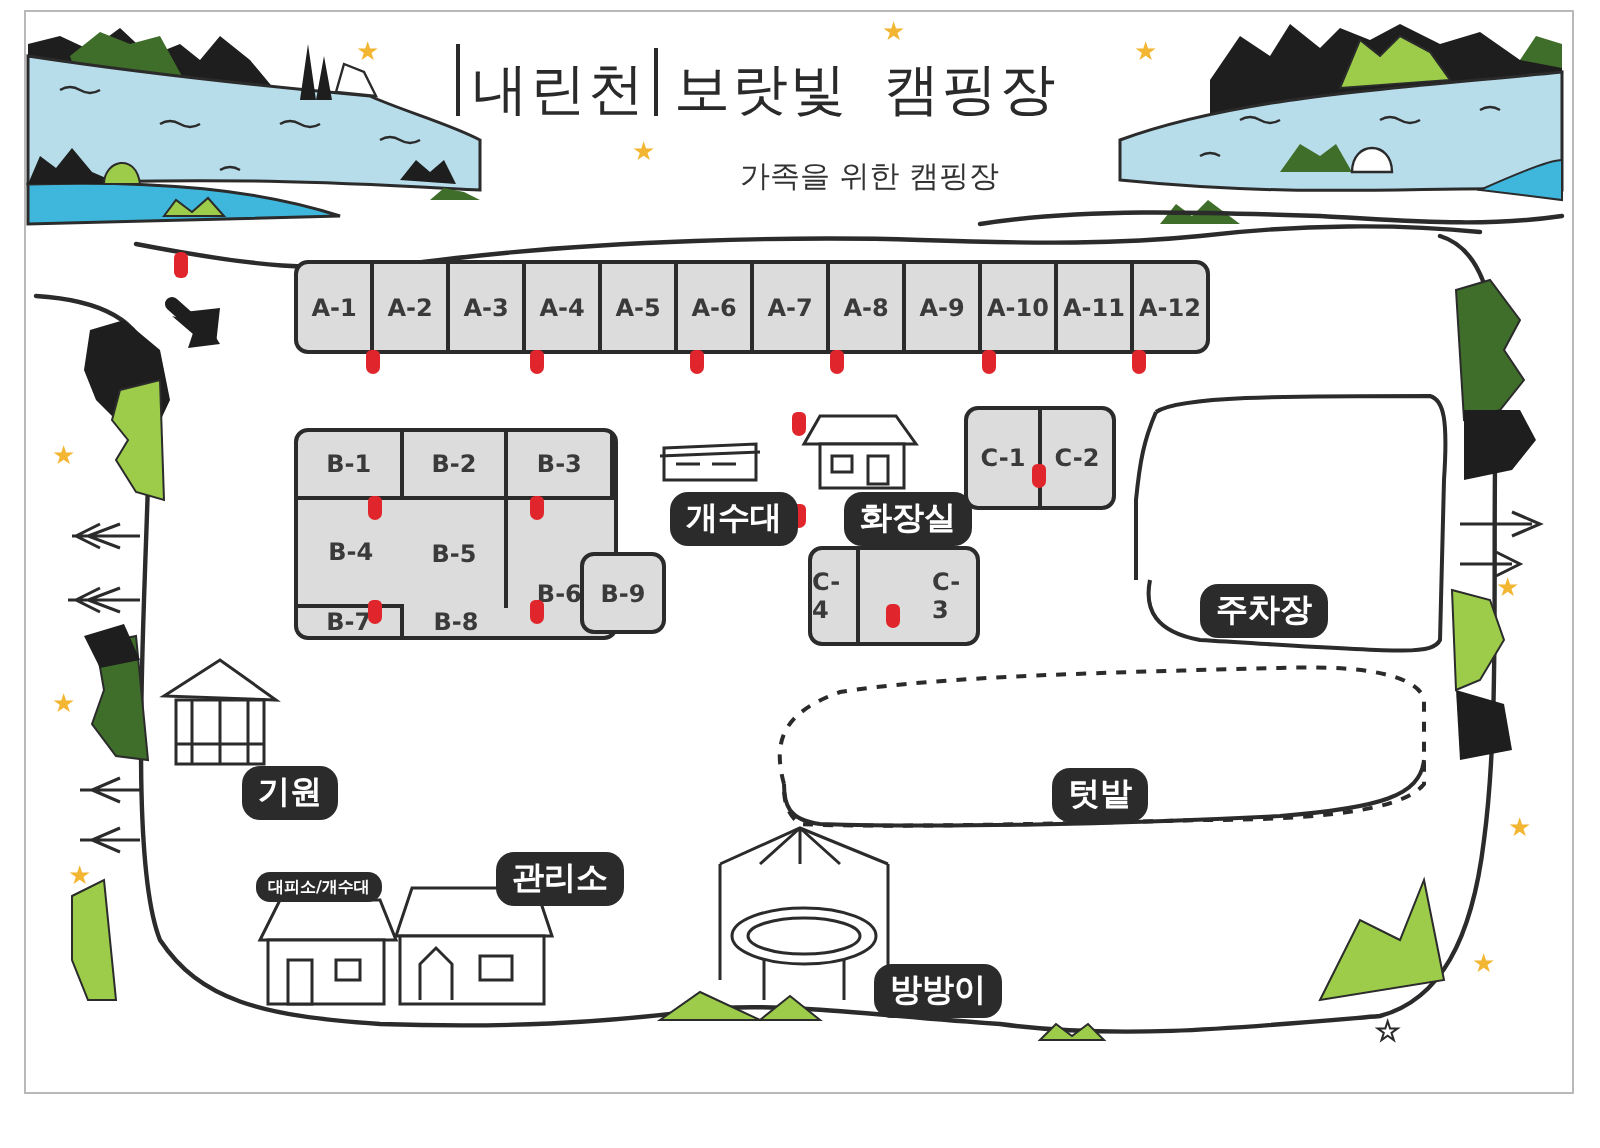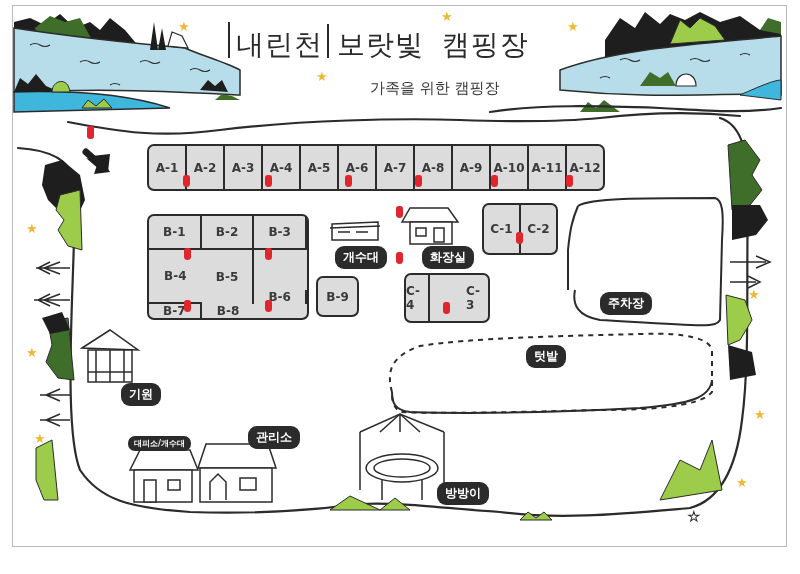--- a/index.html
+++ b/index.html
@@ -8,21 +8,21 @@
   .scene { position:absolute; left:0; top:0; width:800px; height:574px; }
   .title { position:absolute; left:228px; top:22px; font-family:Liberation Mono, monospace; font-size:28px; color:#2a2a2a; letter-spacing:1px; white-space:nowrap; }
   .title .bar { display:inline-block; width:2px; height:36px; background:#2a2a2a; vertical-align:-4px; margin:0 6px 0 0; }
   .title .bar2 { display:inline-block; width:2px; height:34px; background:#2a2a2a; vertical-align:-4px; margin:0 8px 0 4px; }
   .subtitle { position:absolute; left:328px; top:79px; font-size:15px; color:#333; white-space:nowrap;margin-left:42px; }
   .lot { position:absolute; display:flex; background:#dcdcdc; border:2px solid #2b2b2b; border-radius:7px; box-sizing:border-box; }
   .lot .cell { flex:1; display:flex; align-items:center; justify-content:center; font-size:12px; font-weight:bold; color:#3a3a3a; border-right:2px solid #2b2b2b; }
   .lot .cell:last-child { border-right:none; }
   .grid { position:absolute; display:grid; background:#dcdcdc; border:2px solid #2b2b2b; border-radius:7px; box-sizing:border-box; }
   .grid .cell { display:flex; align-items:center; justify-content:center; font-size:12px; font-weight:bold; color:#3a3a3a; border-right:2px solid #2b2b2b; border-bottom:2px solid #2b2b2b; }
-  .tag { position:absolute; background:#2b2b2b; color:#fff; font-size:12px; font-weight:bold; padding:3px 8px; border-radius:9px; white-space:nowrap; }
+  .tag { position:absolute; background:#2b2b2b; color:#fff; font-size:16px; font-weight:bold; padding:3px 8px; border-radius:9px; white-space:nowrap; }
   .tag.small { font-size:8px; padding:2px 6px; border-radius:7px; }
   .pin { position:absolute; width:7px; height:12px; background:#e0262c; border-radius:3px 3px 4px 4px; }
   .star { position:absolute; color:#f2b632; font-size:13px; line-height:1; }
 </style>
 </head>
 <body>
 
 <div class="frame"></div>
 
 <svg class="scene" viewBox="0 0 800 574" width="800" height="574">
@@ -164,21 +164,21 @@
 <span class="star" style="left:748px;top:288px;">★</span>
 <span class="star" style="left:754px;top:408px;">★</span>
 <span class="star" style="left:736px;top:476px;">★</span>
 <span class="star" style="left:688px;top:510px;color:#fff;-webkit-text-stroke:1px #2b2b2b;">★</span>
 
 <div class="title">
   <span class="bar"></span><span>내린천</span><span class="bar2"></span><span>보랏빛 캠핑장</span>
 </div>
 <div class="subtitle">가족을 위한 캠핑장</div>
 
-<div class="lot" style="left:147px;top:144px;width:458px;height:47px;">
+<div class="lot" style="left:147px;top:130px;width:458px;height:47px;">
   <div class="cell">A-1</div>
   <div class="cell">A-2</div>
   <div class="cell">A-3</div>
   <div class="cell">A-4</div>
   <div class="cell">A-5</div>
   <div class="cell">A-6</div>
   <div class="cell">A-7</div>
   <div class="cell">A-8</div>
   <div class="cell">A-9</div>
   <div class="cell">A-10</div>
@@ -195,21 +195,21 @@
 <div class="grid" style="left:147px;top:214px;width:162px;height:106px;grid-template-columns:repeat(3,1fr);grid-template-rows:1fr 1fr;">
   <div class="cell">B-1</div>
   <div class="cell">B-2</div>
   <div class="cell">B-3</div>
   <div class="cell" style="border-right:none;">B-4</div>
   <div class="cell" style="border-bottom:none;">B-5</div>
   <div class="cell" style="border-bottom:none;margin-top:40px;">B-6</div>
   <div class="cell" style="border-bottom:none;">B-7</div>
   <div class="cell" style="border:none;">B-8</div>
 </div>
-<div class="lot" style="left:316px;top:276px;width:43px;height:41px;">
+<div class="lot" style="left:290px;top:276px;width:43px;height:41px;">
   <div class="cell">B-9</div>
 </div>
 <span class="pin" style="left:184px;top:248px;"></span>
 <span class="pin" style="left:265px;top:248px;"></span>
 <span class="pin" style="left:184px;top:300px;"></span>
 <span class="pin" style="left:265px;top:300px;"></span>
 
 <div class="lot" style="left:482px;top:203px;width:76px;height:52px;">
   <div class="cell">C-1</div>
   <div class="cell">C-2</div>
@@ -219,17 +219,17 @@
   <div class="cell">C-3</div>
 </div>
 <span class="pin" style="left:516px;top:232px;"></span>
 <span class="pin" style="left:443px;top:302px;"></span>
 <span class="pin" style="left:396px;top:206px;"></span>
 <span class="pin" style="left:396px;top:252px;"></span>
 
 <span class="tag" style="left:335px;top:246px;">개수대</span>
 <span class="tag" style="left:422px;top:246px;">화장실</span>
 <span class="tag" style="left:600px;top:292px;">주차장</span>
-<span class="tag" style="left:526px;top:345px;">텃밭</span>
+<span class="tag" style="left:526px;top:384px;">텃밭</span>
 <span class="tag" style="left:121px;top:383px;">기원</span>
 <span class="tag small" style="left:128px;top:436px;">대피소/개수대</span>
 <span class="tag" style="left:248px;top:426px;">관리소</span>
 <span class="tag" style="left:437px;top:482px;">방방이</span>
 
 </body></html>

